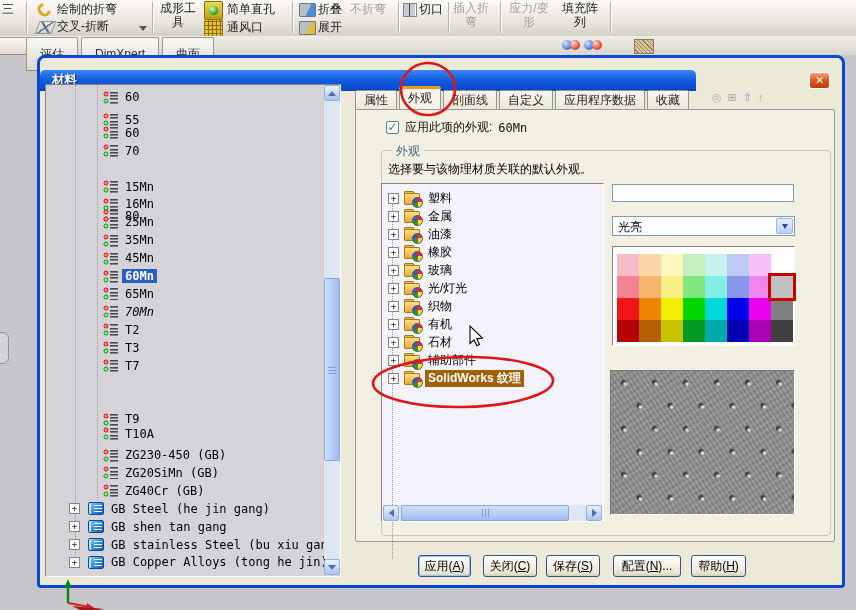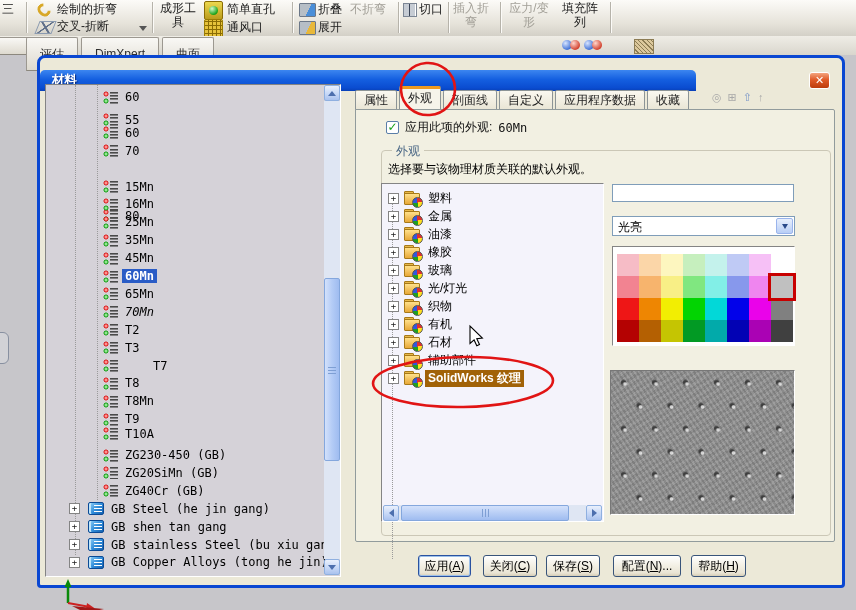--- a/index.html
+++ b/index.html
@@ -275,31 +275,23 @@
             <div class="mono mlab">70Mn</div>
           </div>
           <div class="mrow leaf" style="top: 236.2px;">
             <div class="mat-ic"></div>
             <div class="mono mlab">T2</div>
           </div>
           <div class="mrow leaf" style="top: 254.1px;">
             <div class="mat-ic"></div>
             <div class="mono mlab">T3</div>
           </div>
-          <div class="mrow leaf" style="top: 272px; gap: 28px;">
+          <div class="mrow leaf" style="top: 272px;">
             <div class="mat-ic"></div>
             <div class="mono mlab">T7</div>
-          </div>
-          <div class="mrow leaf" style="top: 289.9px;">
-            <div class="mat-ic"></div>
-            <div class="mono mlab">T8</div>
-          </div>
-          <div class="mrow leaf" style="top: 307.8px;">
-            <div class="mat-ic"></div>
-            <div class="mono mlab">T8Mn</div>
           </div>
           <div class="mrow leaf" style="top: 325.7px;">
             <div class="mat-ic"></div>
             <div class="mono mlab">T9</div>
           </div>
           <div class="mrow leaf" style="top: 340px; text-align: right;">
             <div class="mat-ic"></div>
             <div class="mono mlab">T10A</div>
           </div>
           <div class="mrow leaf" style="top: 361.5px;">

